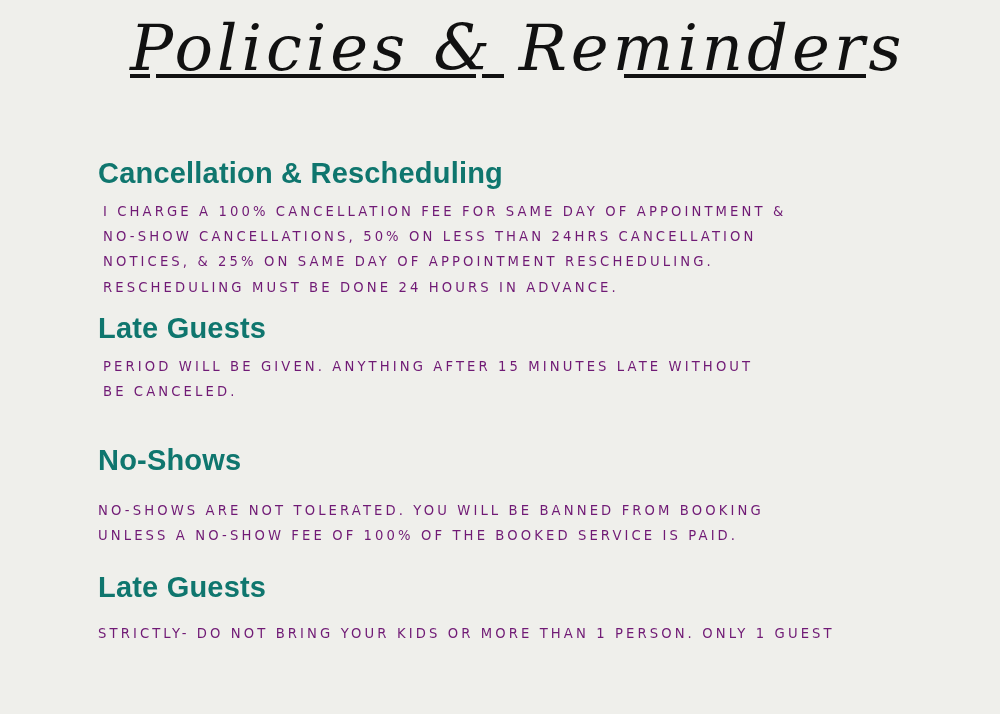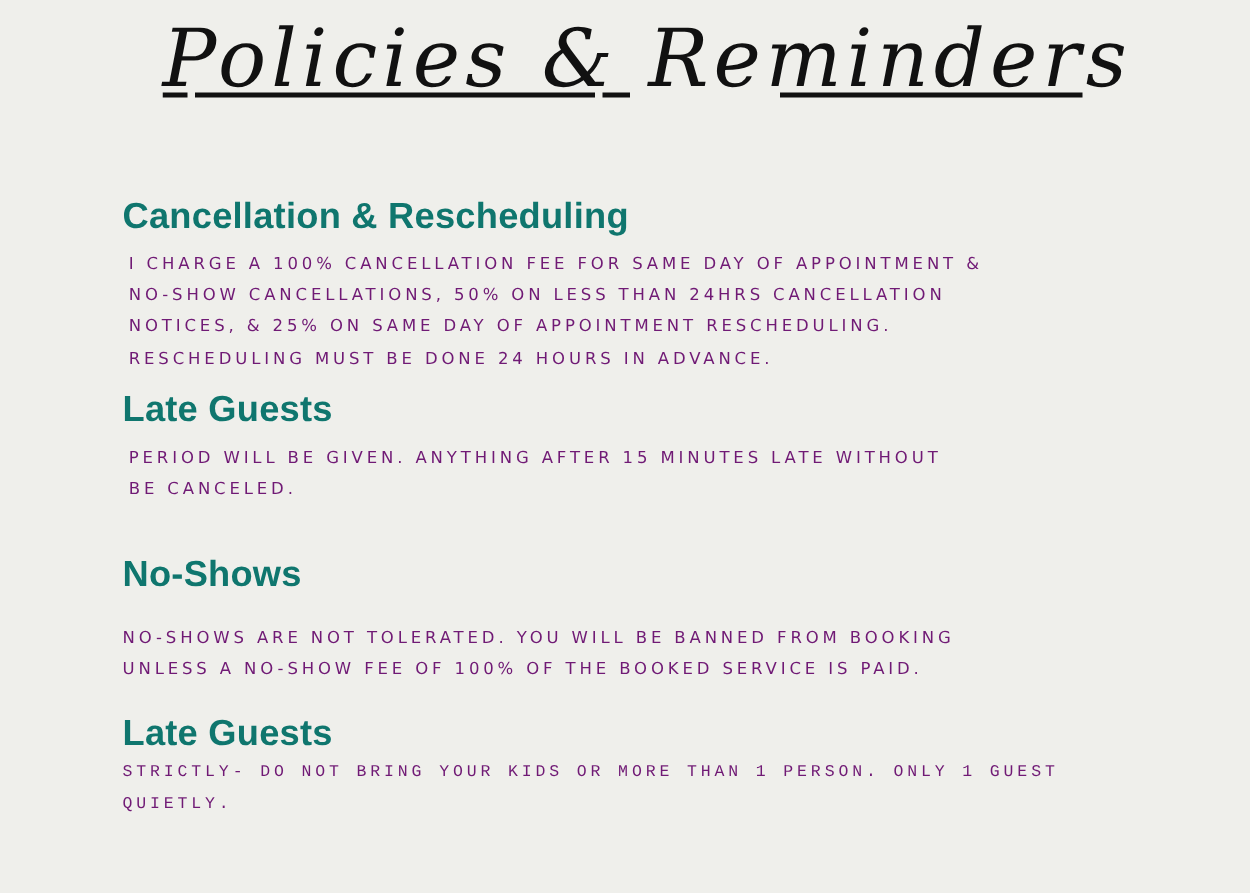--- a/index.html
+++ b/index.html
@@ -108,17 +108,16 @@
 <div class="section" style="top:443px;">
   <h2 class="heading">No-Shows</h2>
   <p class="body-text" style="margin-top:20px;">
     <span class="line">No-shows are not tolerated. You will be banned from booking</span>
     <span class="line">unless a no-show fee of 100% of the booked service is paid.</span>
   </p>
 </div>
 
 <div class="section" style="top:570px;">
   <h2 class="heading">Late Guests</h2>
-  <p class="body-text" style="margin-top:0;font-family:Liberation Mono, monospace;">
+  <p class="body-text" style="margin-top:16px;">
     <span class="line">Strictly- do not bring your kids or more than 1 person. Only 1 guest</span>
-    <span class="line">quietly.</span>
   </p>
 </div>
 
 </body></html>

